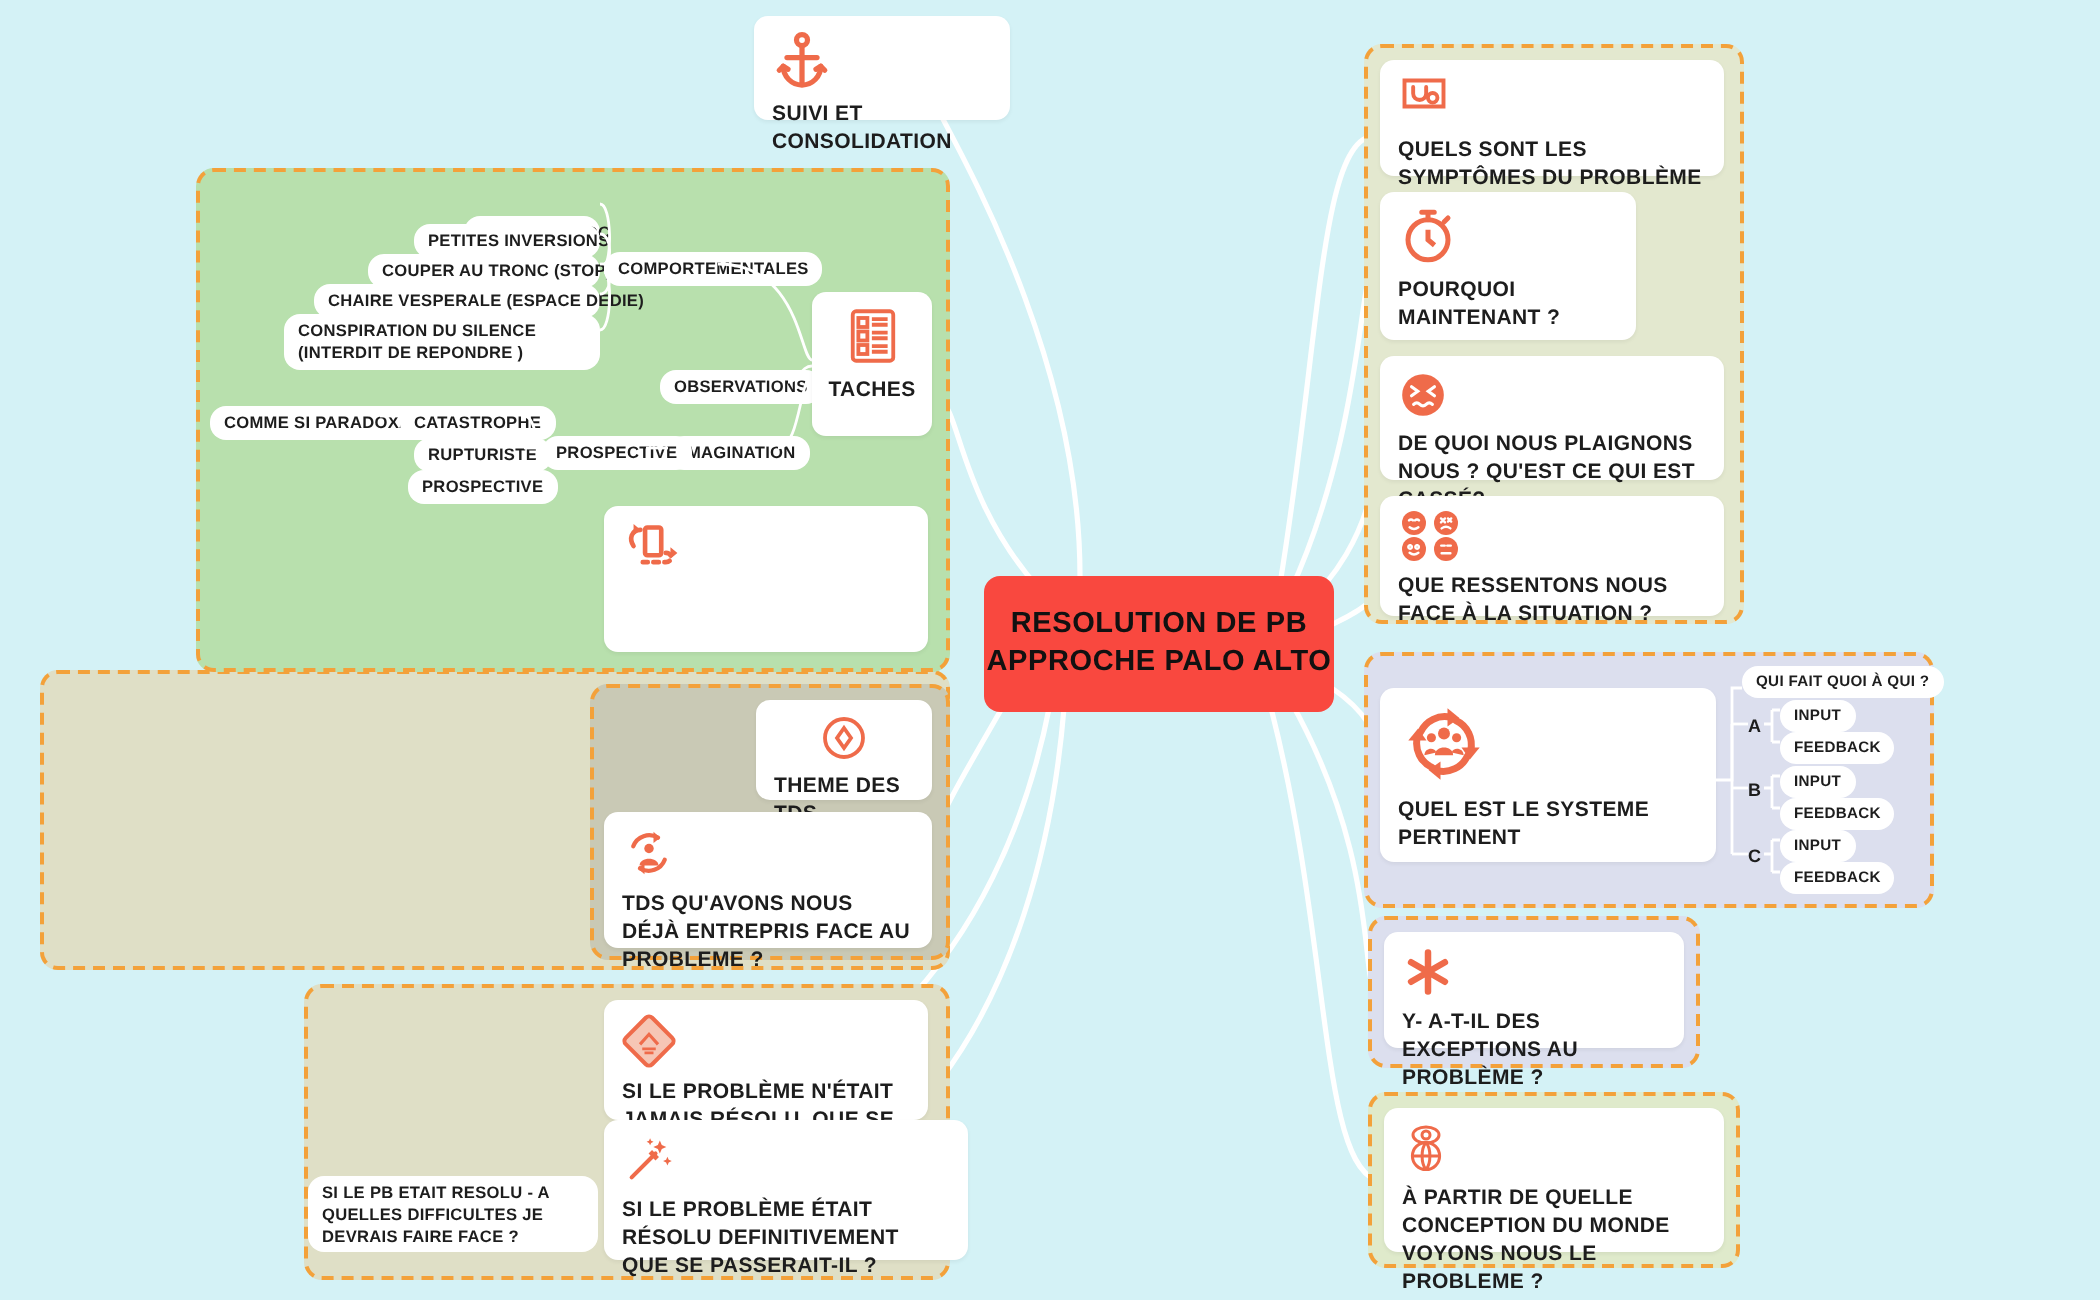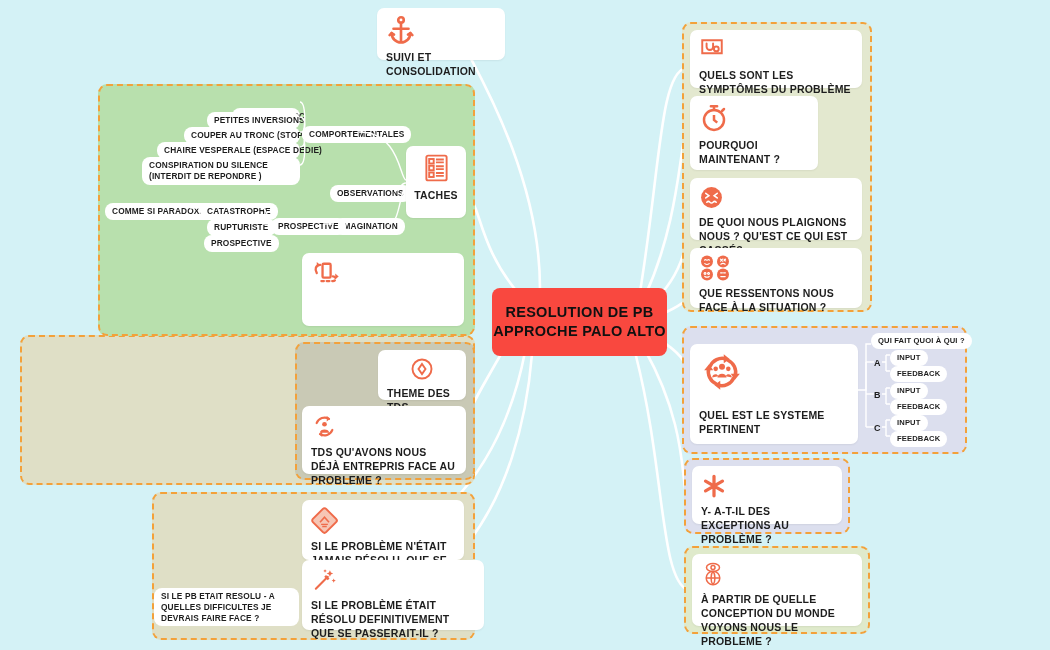--- a/index.html
+++ b/index.html
@@ -300,21 +300,21 @@
           <path d="M5.5 5.2q1-1 2 0M8.5 5.2q1-1 2 0M5.8 8.6q2.2 1.8 4.4 0"></path>
           <path d="M21.5 4.2l2 2M23.5 4.2l-2 2M25 4.2l1.6 1.6M26.6 4.2L25 5.8M21.8 9.2q2.2-1.6 4.4 0"></path>
           <path d="M6 17.6a.9.9 0 1 0 .1 0M9.5 17.6a.9.9 0 1 0 .1 0M5.8 21.4q2.2 1.6 4.4 0"></path>
           <path d="M21.6 17.8h1.8M24.6 17.8h1.8M21.8 21.6h4.4"></path>
         </g>
       </svg>
     </span>
     <span class="ttl">QUE RESSENTONS NOUS FACE À LA SITUATION ?</span>
   </div>
 
-  <div class="card push" style="left:690px; top:344px; width:168px; height:100px;">
+  <div class="card push" style="left:690px; top:344px; width:168px; height:87px;">
     <span class="ico">
       <svg width="46" height="42" viewBox="0 0 24 24" fill="none" stroke="#ef6b4a" stroke-width="2" stroke-linecap="round">
         <path d="M5.3 8.6 A7.6 7.6 0 0 1 14 4.4"></path>
           <path d="M13 1.8 L16.4 4.6 L13 7" fill="#ef6b4a" stroke="none"></path>
         <path d="M18.7 15.4 A7.6 7.6 0 0 1 10 19.6"></path>
           <path d="M11 22.2 L7.6 19.4 L11 17" fill="#ef6b4a" stroke="none"></path>
         <path d="M8.6 18.7 A7.6 7.6 0 0 1 4.4 10"></path>
           <path d="M1.8 11 L4.6 7.6 L7 11" fill="#ef6b4a" stroke="none"></path>
         <path d="M15.4 5.3 A7.6 7.6 0 0 1 19.6 14"></path>
           <path d="M22.2 13 L19.4 16.4 L17 13" fill="#ef6b4a" stroke="none"></path>

